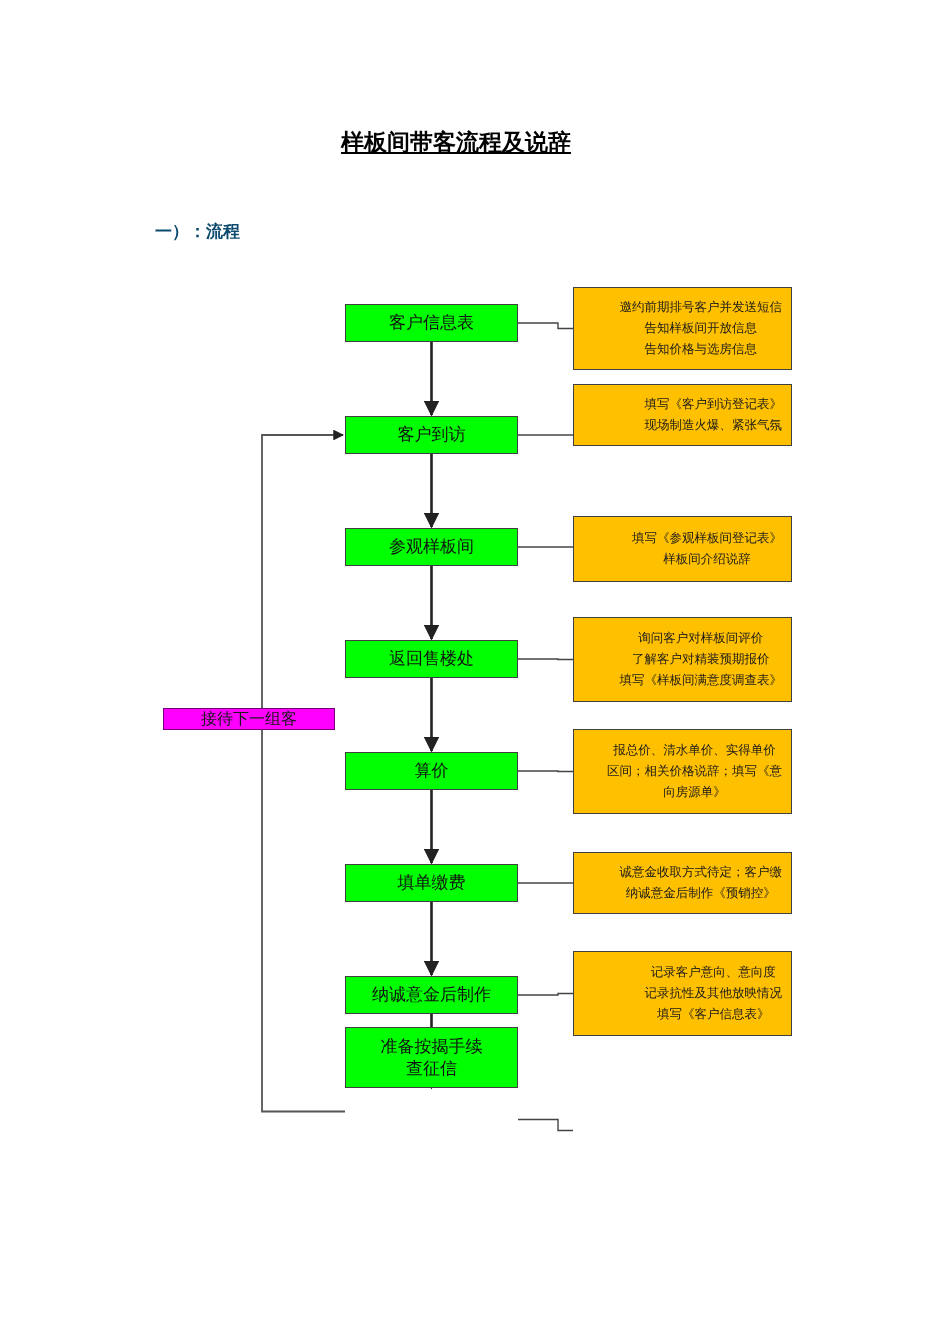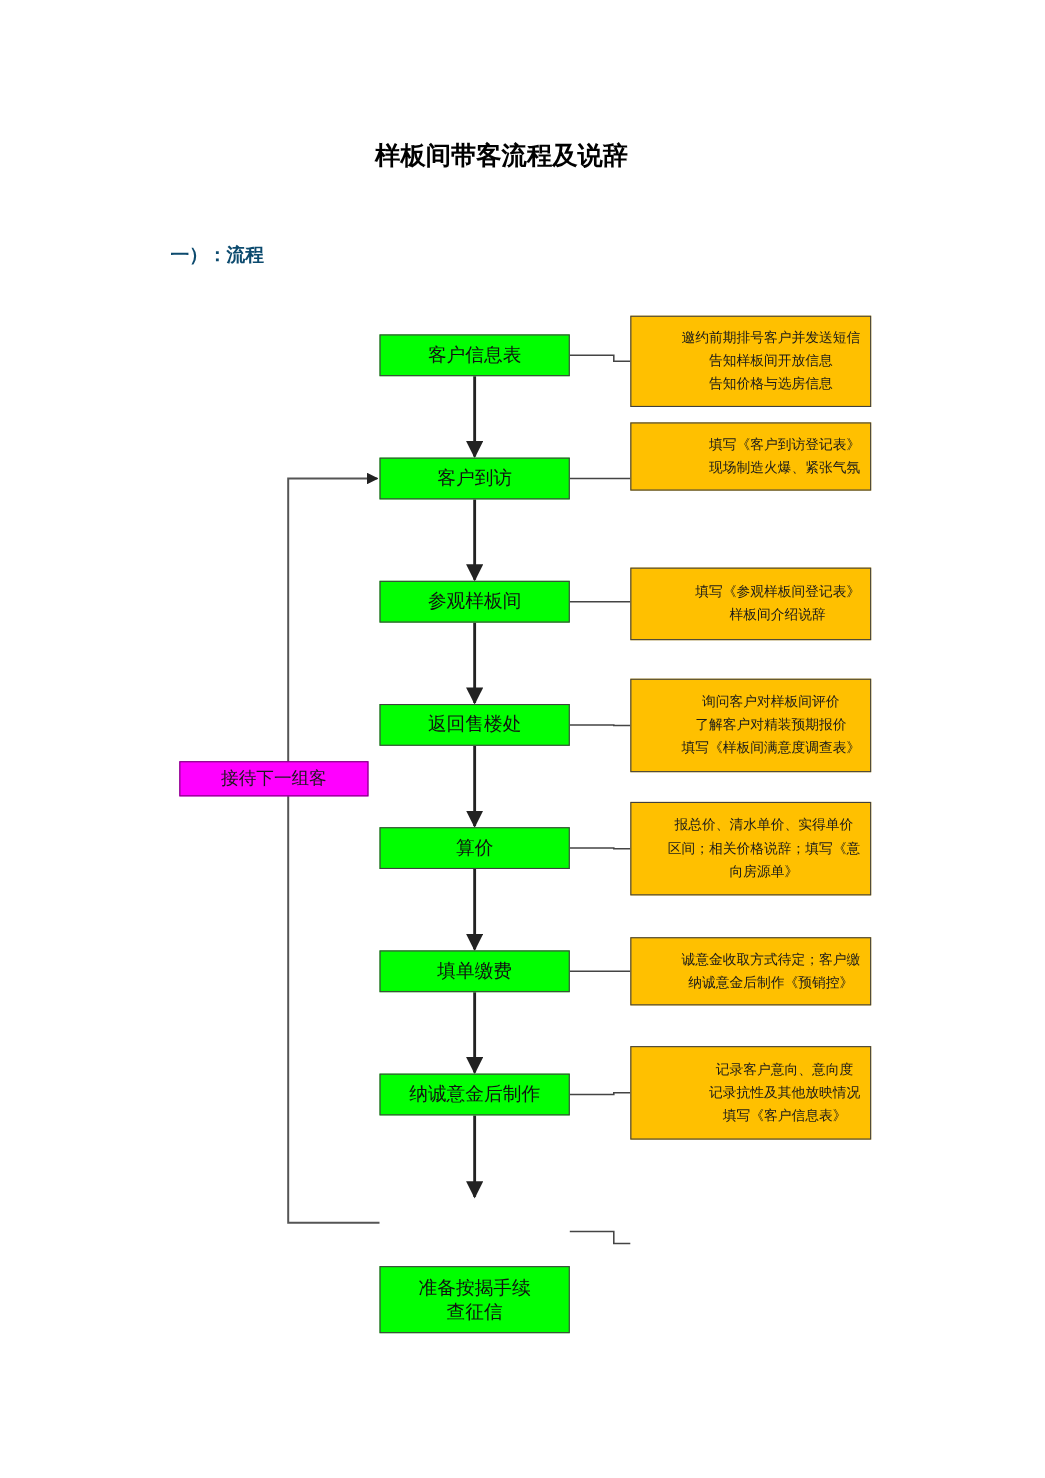--- a/index.html
+++ b/index.html
@@ -28,20 +28,21 @@
     position: absolute;
     left: 341px;
     top: 127px;
     width: 300px;
     font-family: "DejaVu Sans", "Liberation Sans", sans-serif;
     font-size: 23px;
     font-weight: bold;
     line-height: 31px;
     color: #000000;
     letter-spacing: 0px;
+    text-decoration: underline;
   }
 
   .section-heading {
     position: absolute;
     left: 155px;
     top: 220px;
     font-family: "DejaVu Sans", "Liberation Sans", sans-serif;
     font-size: 17px;
     font-weight: bold;
     color: #0c4a6e;
@@ -103,23 +104,23 @@
     color: #1a1a1a;
     justify-content: flex-end;
   }
   .node-note .lines span {
     display: block;
   }
 
   .node-alt {
     background: #ff00ff;
     left: 163px;
-    top: 692px;
+    top: 708px;
     width: 172px;
-    height: 32px;
+    height: 22px;
     font-size: 16px;
     color: #1a1a1a;
     border: 1px solid #7a007a;
   }
 </style>
 </head>
 <body>
 
 <div id="page">
 
@@ -187,21 +188,21 @@
     <div class="node node-step" style="top:864px">
       <span class="lines">
           <span>填单缴费</span>
         </span>
     </div>
     <div class="node node-step" style="top:976px">
       <span class="lines">
           <span>纳诚意金后制作</span>
         </span>
     </div>
-    <div class="node node-step tall" style="top:1151px">
+    <div class="node node-step tall" style="top:1027px">
       <span class="lines">
           <span>准备按揭手续</span>
           <span>查征信</span>
         </span>
     </div>
 
     <div class="node node-note" style="top:287px;height:83px">
       <span class="lines">
           <span>邀约前期排号客户并发送短信</span>
           <span>告知样板间开放信息</span>

